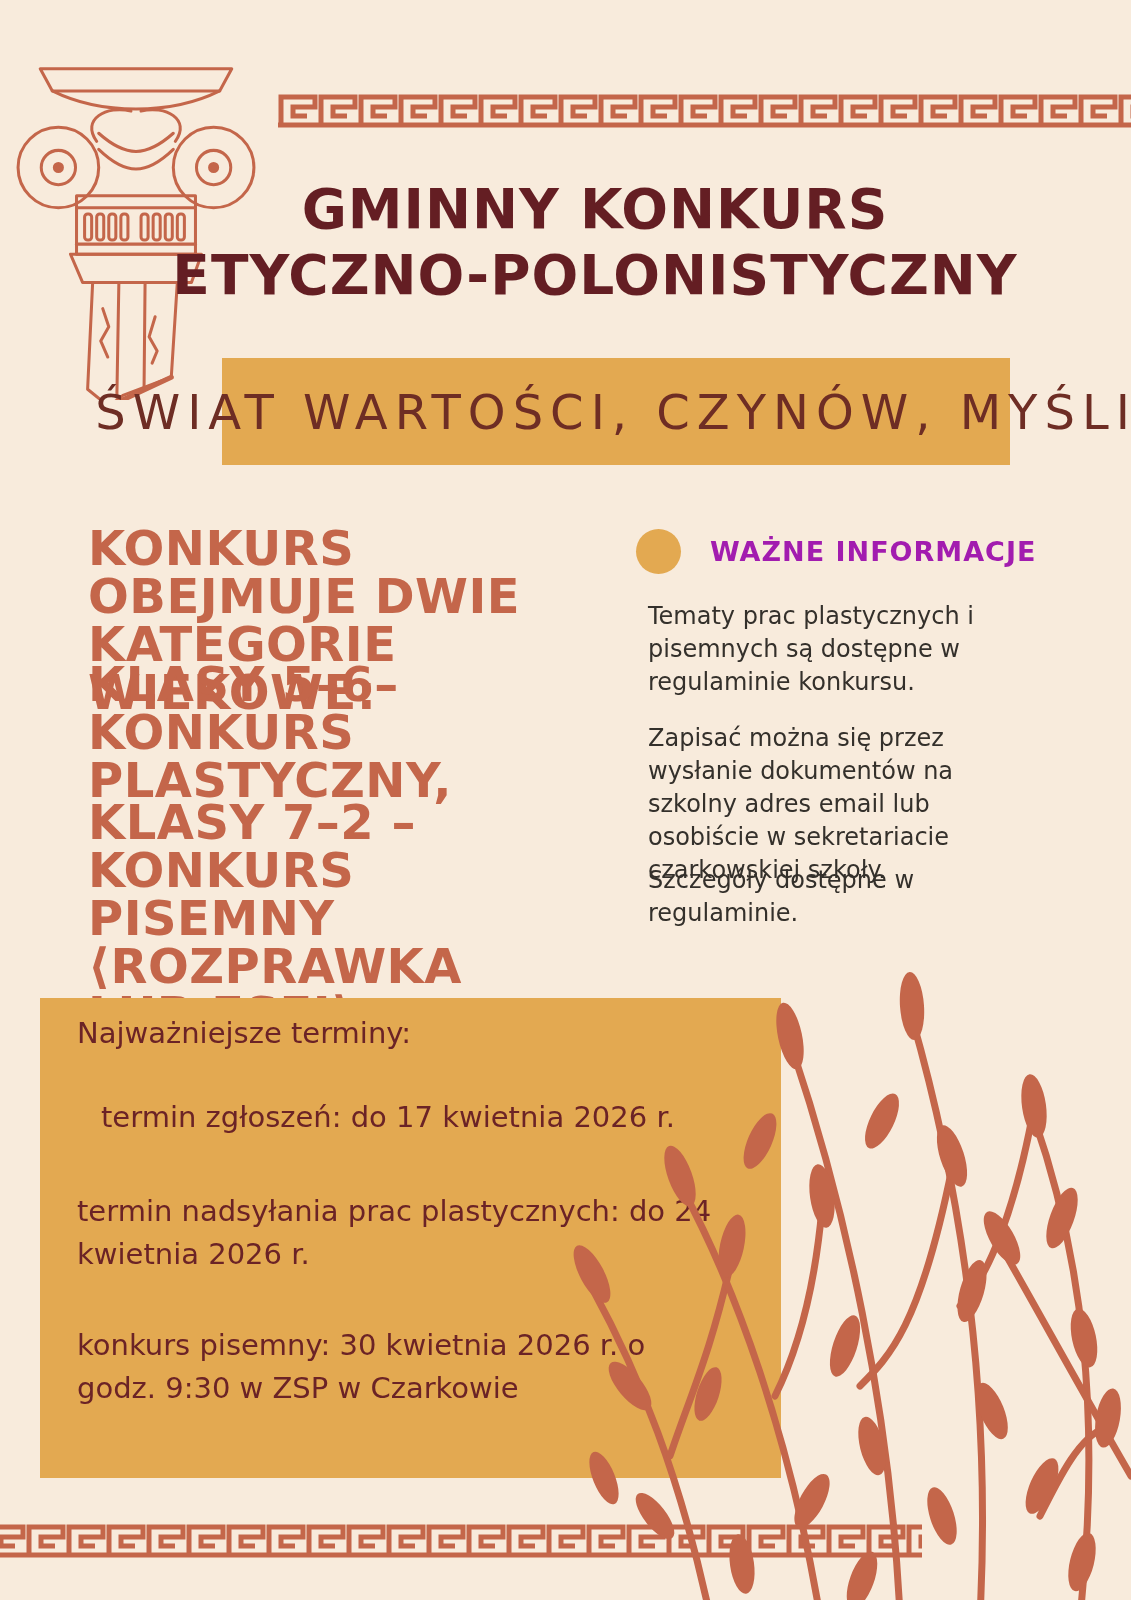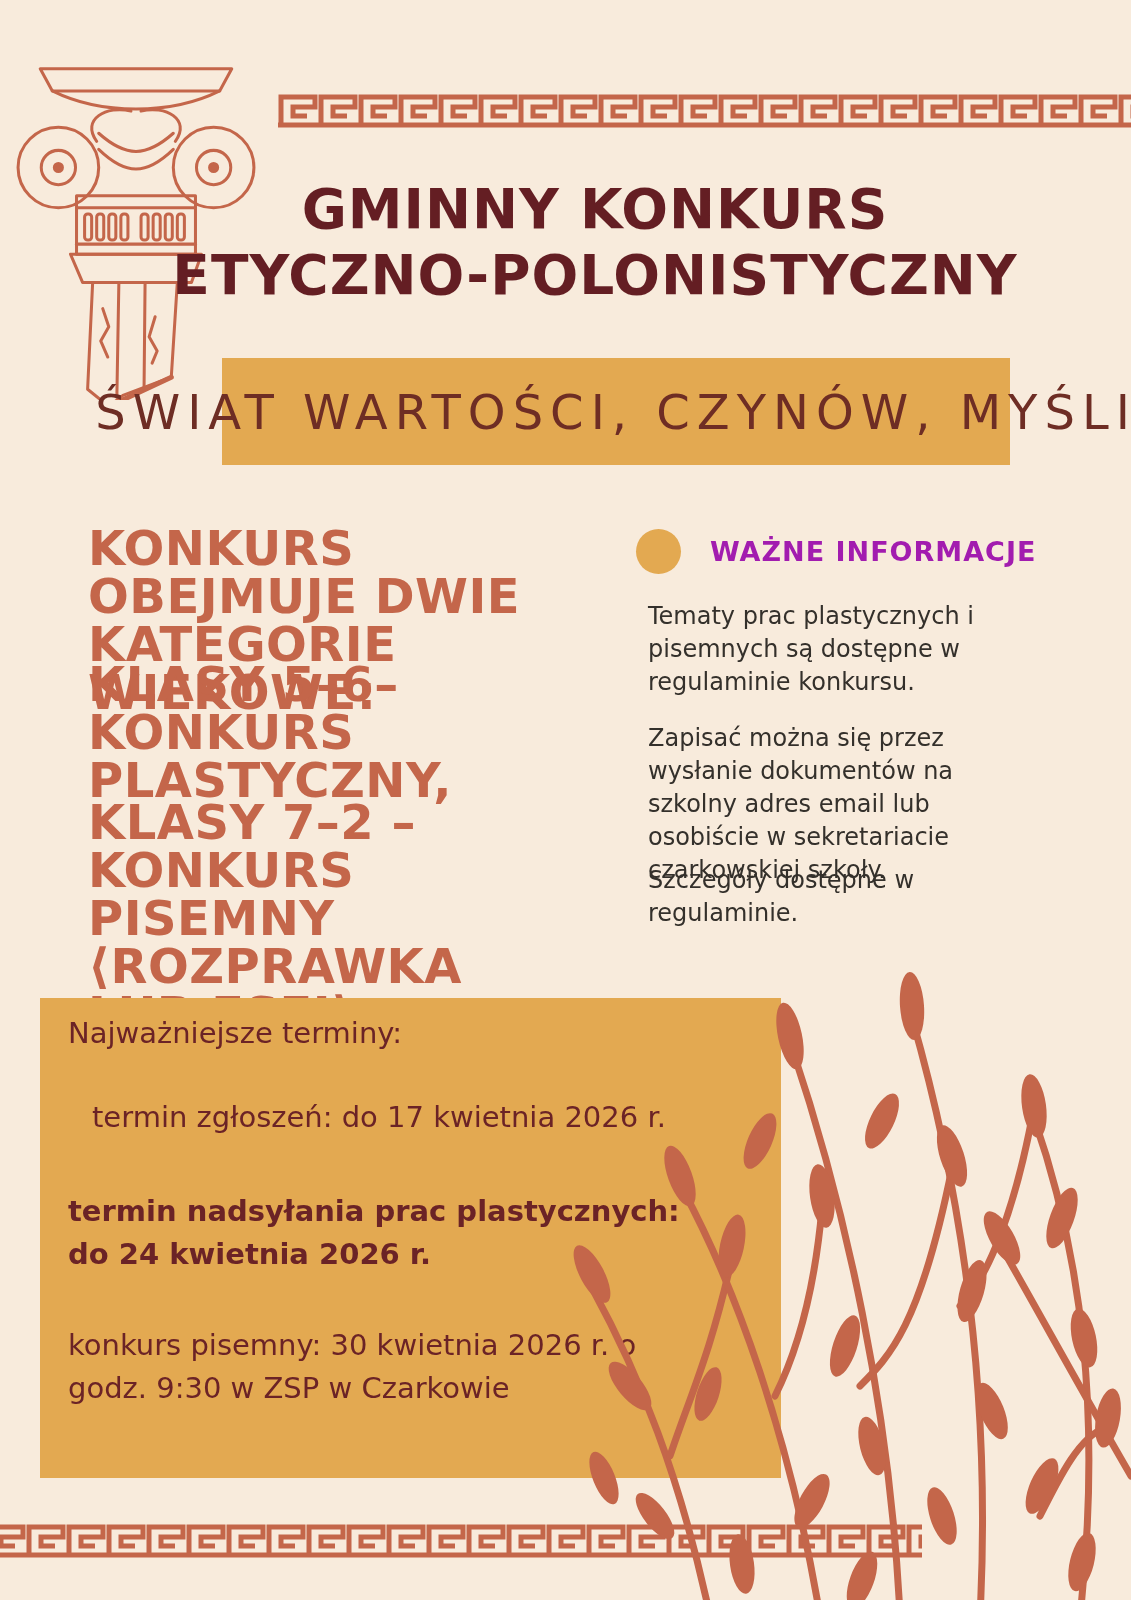--- a/index.html
+++ b/index.html
@@ -52,25 +52,25 @@
   }
   #info-para-1 { top:600px; width:350px; }
   #info-para-2 { top:722px; width:400px; }
   #info-para-3 { top:864px; width:410px; }
   
   #terms-box {
     position:absolute; left:40px; top:998px; width:741px; height:480px; z-index:2;
     background:#e3a951;
   }
   .terms-text {
-    position:absolute; left:28px; color:#6b2326; font-size:29px; line-height:43px;
+    position:absolute; left:37px; color:#6b2326; font-size:29px; line-height:43px;
   }
   #terms-heading { top:14px; }
   #term-item-1 { top:98px;  width:680px;margin-left:24px; }
-  #term-item-2 { top:192px; width:660px;font-weight:bold; }
+  #term-item-2 { top:192px; width:660px; }
   #term-item-3 { top:326px; width:640px; }
 </style>
 </head>
 <body>
 
 <div id="poster">
 
   <svg id="border-top" class="border" viewBox="0 0 853 38" preserveAspectRatio="none">
     <defs>
       <pattern id="gk-top" width="40" height="38" patternUnits="userSpaceOnUse">

